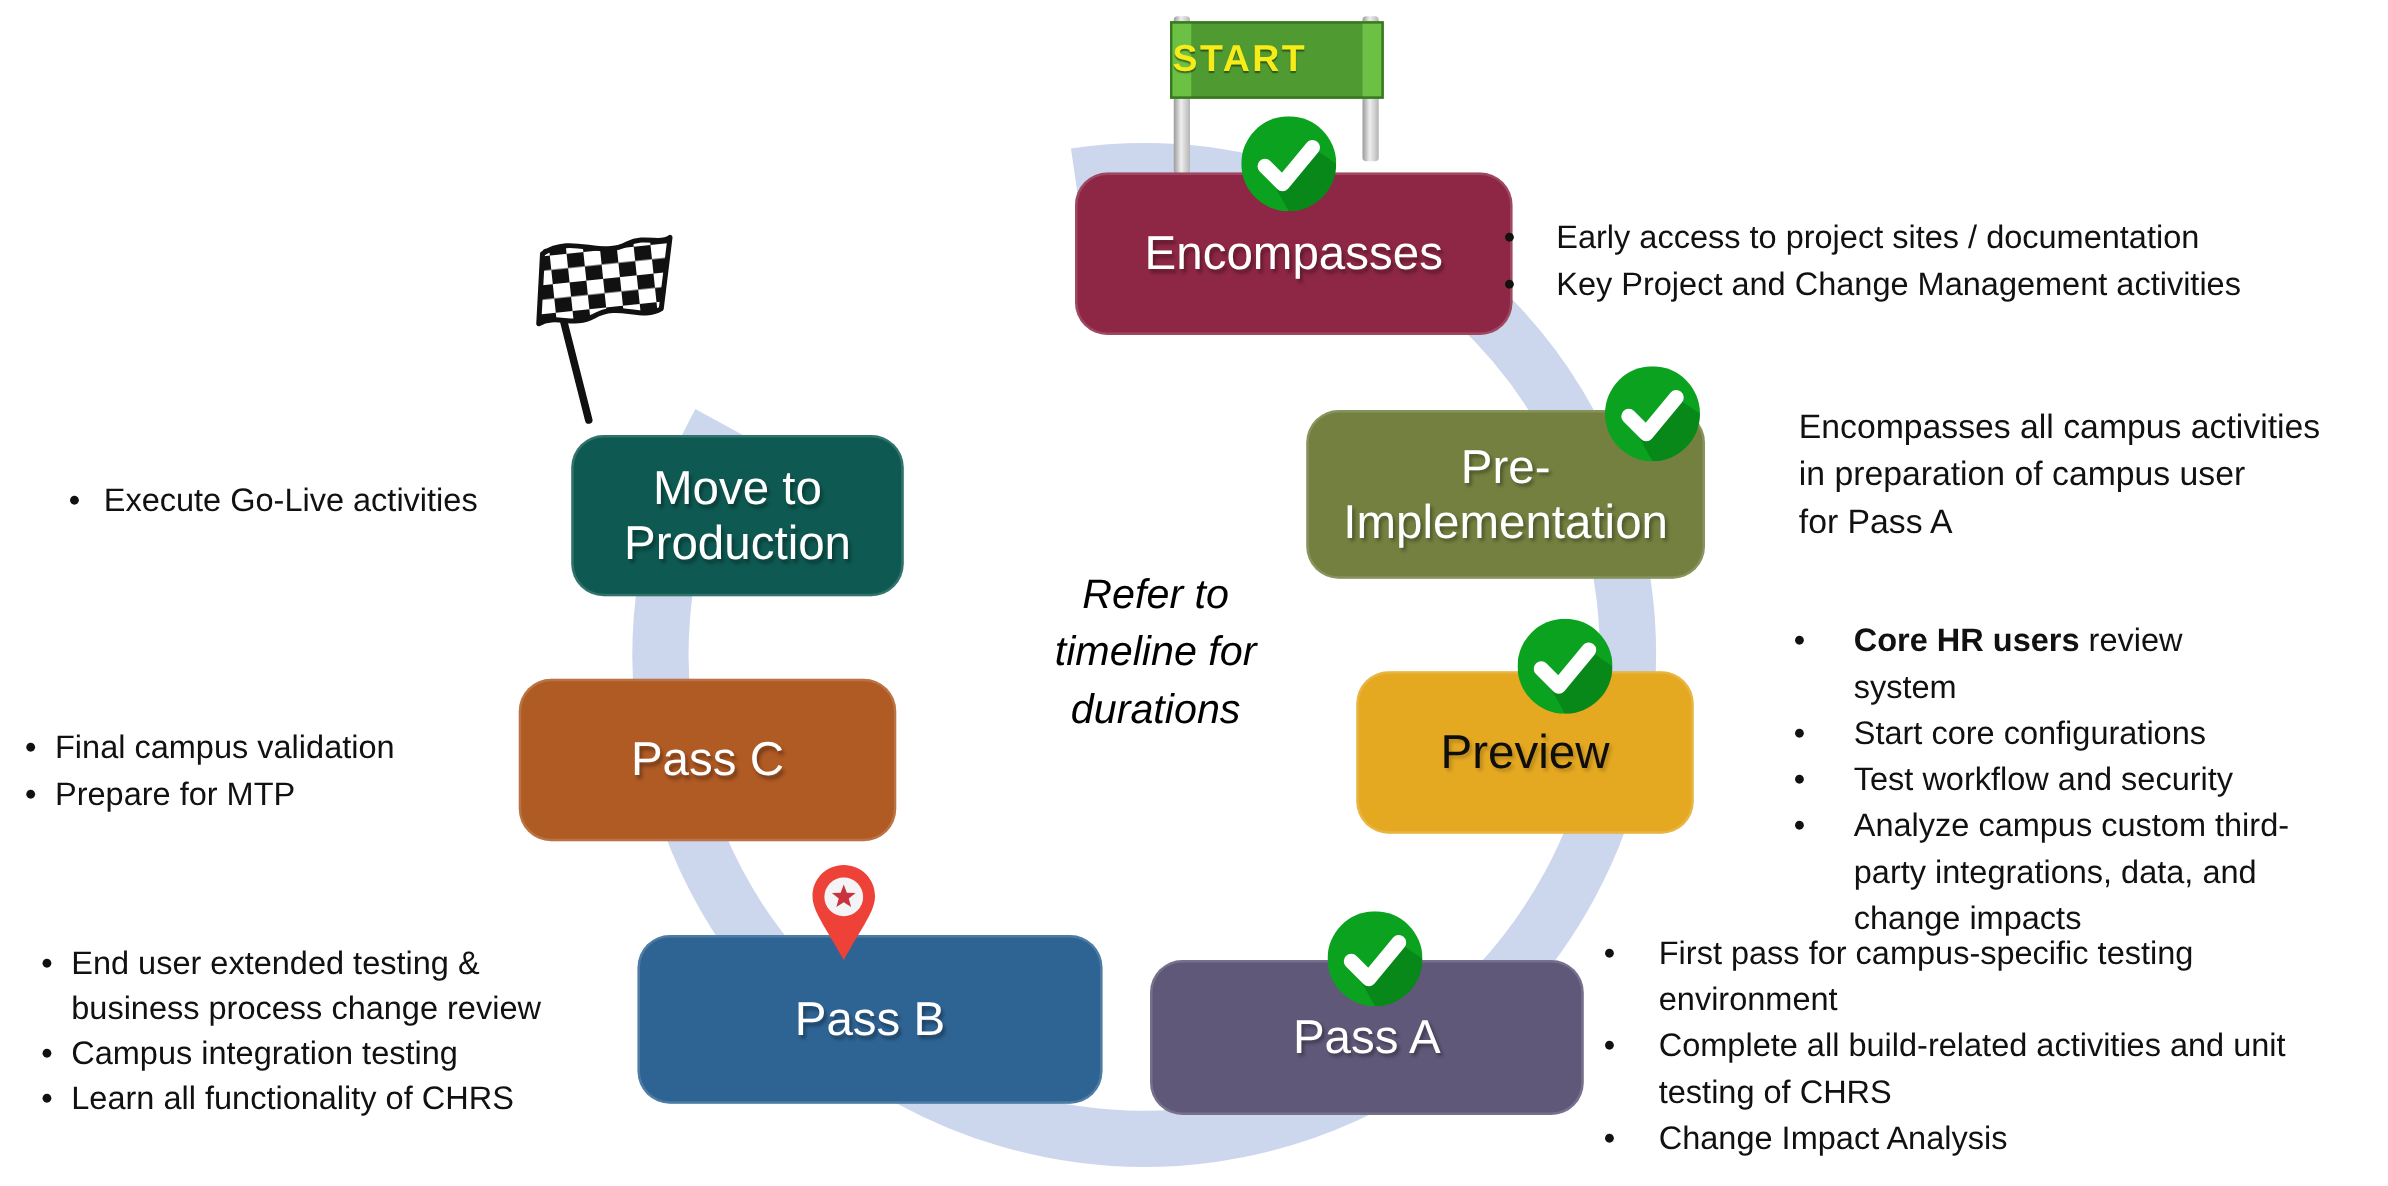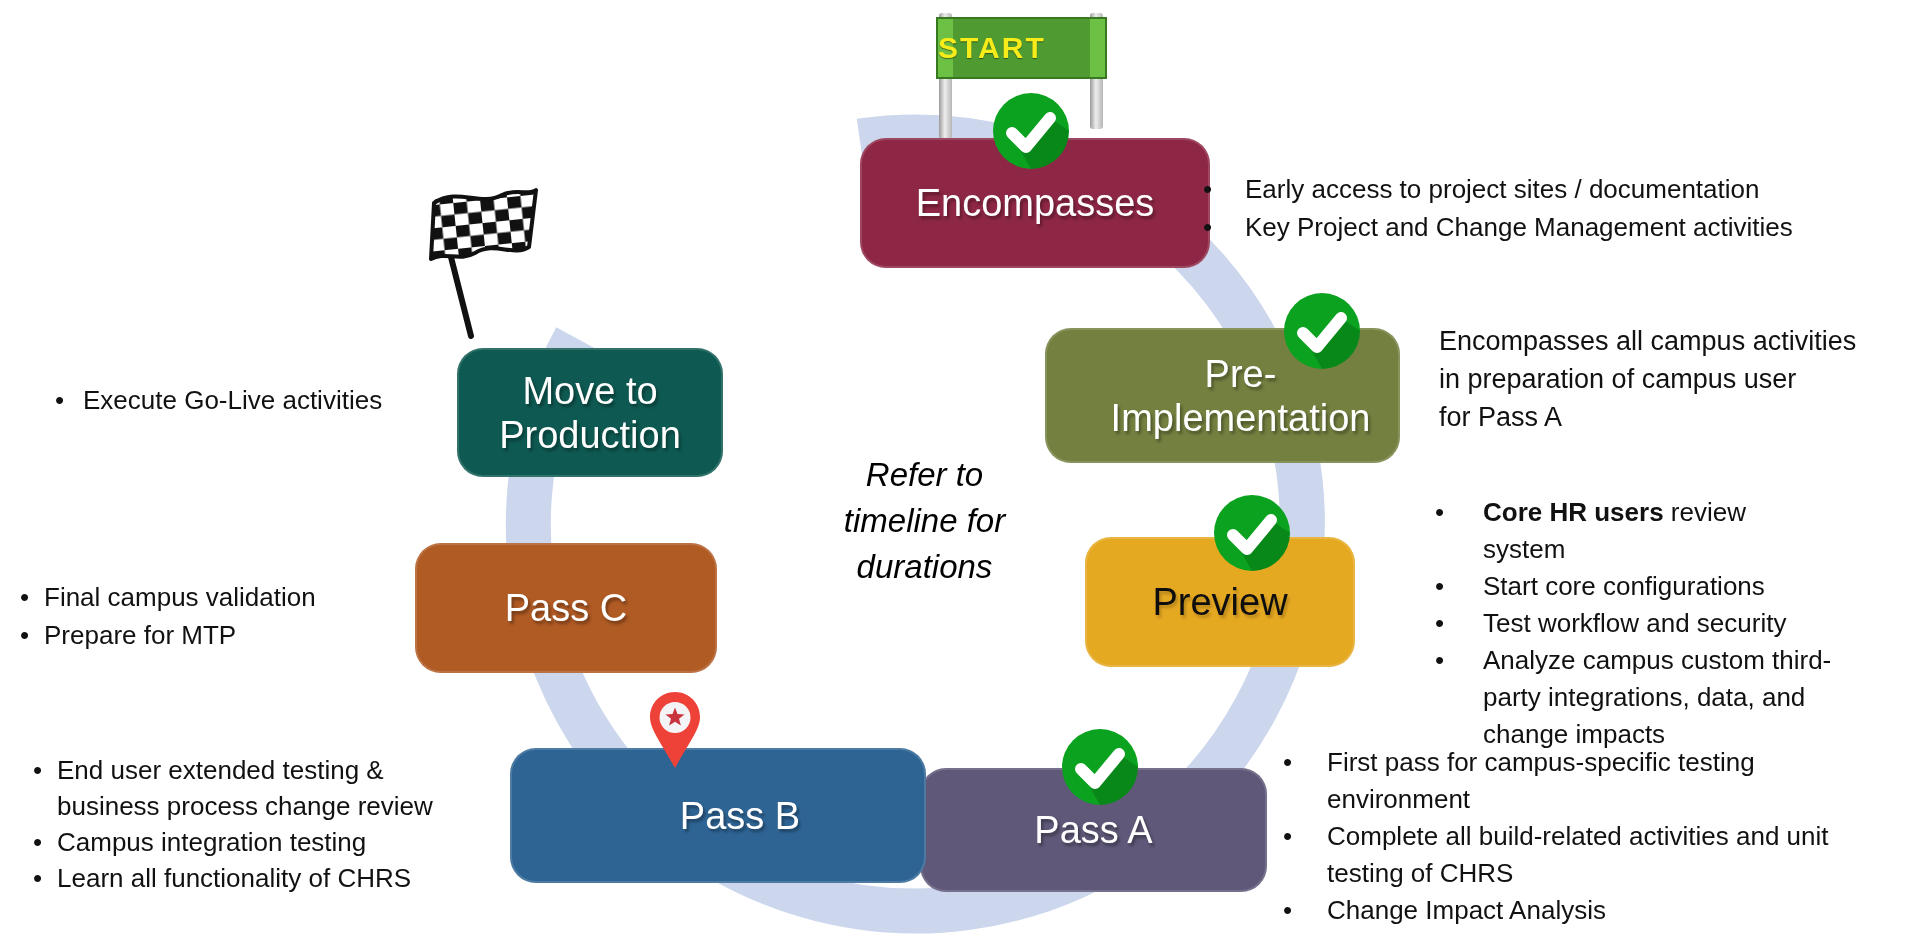--- a/index.html
+++ b/index.html
@@ -11,25 +11,25 @@
 
   
   .phase-box{
     position:absolute;border-radius:26px;display:flex;flex-direction:column;
     align-items:center;justify-content:center;text-align:center;
     color:#fff;font-size:38px;line-height:44px;
     text-shadow:2px 3px 3px rgba(0,0,0,.35);
     box-shadow:inset 0 0 0 2px rgba(255,255,255,.15);
   }
   .box-orientation{left:860px;top:138px;width:350px;height:130px;background:var(--orientation);}
-  .box-preimpl   {left:1045px;top:328px;width:319px;height:135px;background:var(--pre_implementation);padding-left:36px;}
+  .box-preimpl   {left:1045px;top:328px;width:319px;height:135px;background:var(--pre_implementation);}
   .box-preview   {left:1085px;top:537px;width:270px;height:130px;background:var(--preview);
                   color:#0e0e0e;text-shadow:2px 3px 3px rgba(0,0,0,.2);}
   .box-passa     {left:920px;top:768px;width:347px;height:124px;background:var(--pass_a);}
-  .box-passb     {left:510px;top:748px;width:372px;height:135px;background:var(--pass_b);padding-left:44px;}
+  .box-passb     {left:510px;top:748px;width:372px;height:135px;background:var(--pass_b);}
   .box-passc     {left:415px;top:543px;width:302px;height:130px;background:var(--pass_c);}
   .box-mtp       {left:437px;top:348px;width:266px;height:129px;background:var(--mtp);margin-left:20px;}
 
   
   .notes{position:absolute;margin:0;padding:0;list-style:none;font-size:26px;line-height:37px;}
   .notes li{position:relative;}
   .notes .dot{position:absolute;left:0;top:0;}
   .notes .txt{display:block;}
   .notes b{font-weight:bold;}
   .notes-orientation{left:1203px;top:170px;width:600px;line-height:38px;}

